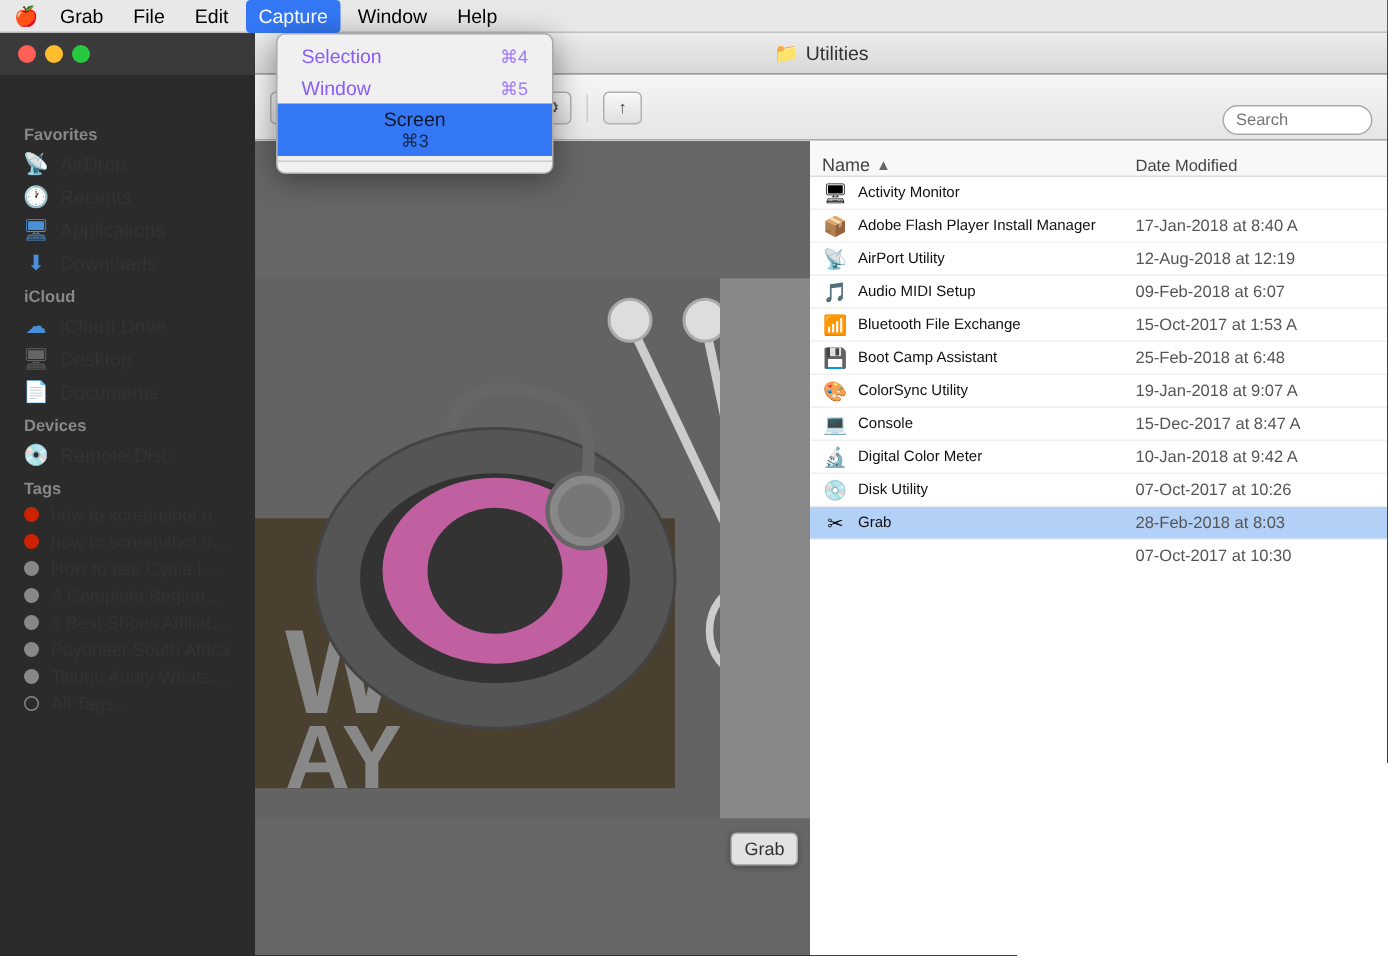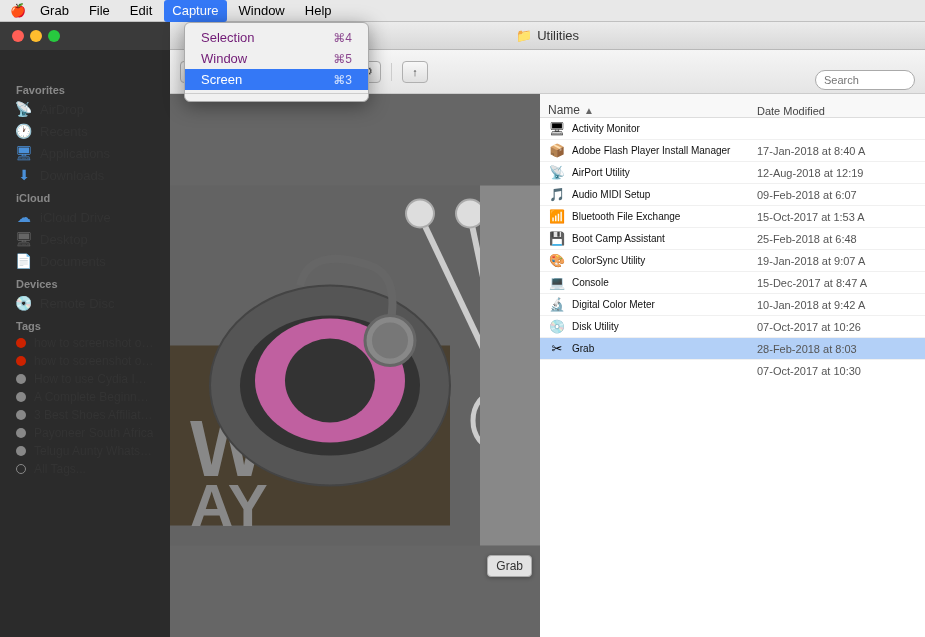--- a/index.html
+++ b/index.html
@@ -57,25 +57,26 @@
       z-index: 2000;
       padding: 4px 0;
     }
     .dropdown-item {
       display: flex;
       align-items: center;
       justify-content: space-between;
       padding: 3px 16px;
       font-size: 13px;
       cursor: pointer;
-      color: #701a75;
+      color: #8b5cf6;
     }
     .dropdown-item.selected {
       background: #3478f6;
-      color: #ffffff;
+      color: #0f172a;
+      flex-direction: column;
     }
     .dropdown-item .shortcut {
       font-size: 12px;
       color: inherit;
       opacity: 0.8;
     }
     .dropdown-divider {
       height: 1px;
       background: #ccc;
       margin: 3px 0;

